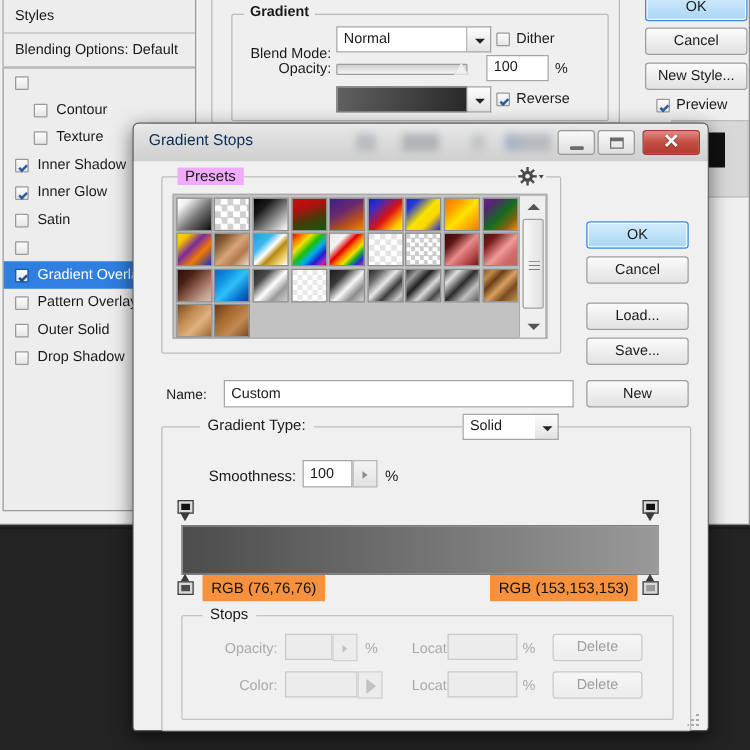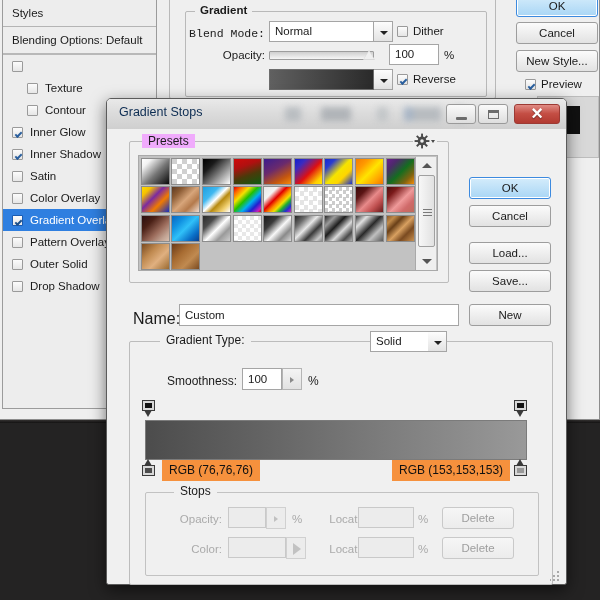--- a/index.html
+++ b/index.html
@@ -132,21 +132,21 @@
   .sb-arrow:after{content:"";position:absolute;left:4px;top:5px;
     border-left:5px solid transparent;border-right:5px solid transparent;}
   .sb-arrow.up:after{border-bottom:5px solid #555;}
   .sb-arrow.down:after{border-top:5px solid #555;}
   #sb-thumb{position:absolute;left:2px;top:18px;width:17px;height:72px;box-sizing:border-box;
     border:1px solid #a0a0a0;border-radius:2px;background:linear-gradient(90deg,#f7f7f7,#e1e1e1);}
   #sb-grip{position:absolute;left:4px;top:33px;width:9px;height:7px;
     background:repeating-linear-gradient(#7a7a7a 0 1px,transparent 1px 3px);}
 
   
-  #name-lbl{position:absolute;left:26px;top:181px;font-size:16px;}
+  #name-lbl{position:absolute;left:26px;top:181px;font-size:11px;}
   #name-inp{left:72px;top:175px;width:280px;height:22px;line-height:20px;}
   #ge-new{left:362px;top:175px;width:82px;height:22px;line-height:20px;}
 
   
   #ge-ok{left:362px;top:48px;width:82px;height:22px;line-height:20px;}
   #ge-cancel{left:362px;top:76px;width:82px;height:22px;line-height:20px;}
   #ge-load{left:362px;top:113px;width:82px;height:22px;line-height:20px;}
   #ge-save{left:362px;top:141px;width:82px;height:22px;line-height:20px;}
 
   
@@ -177,21 +177,21 @@
     border-left:4.5px solid transparent;border-right:4.5px solid transparent;border-bottom:7px solid #3a3a3a;}
   .stop-bot .sq{position:absolute;left:0;top:6px;width:13px;height:11px;box-sizing:border-box;
     border:1px solid #3a3a3a;background:#d8d8d8;}
   .stop-bot .sq i{position:absolute;left:2px;top:2px;width:7px;height:5px;display:block;}
   .rgb-tag{position:absolute;background:#f6913d;color:#111;font-size:12px;
     padding:3px 7px 4px;white-space:nowrap;}
 
   
   #stops-grp{position:absolute;left:15px;top:150px;width:392px;height:82px;
     border:1px solid #c2c2c2;border-radius:2px;}
-  #stops-lbl{position:absolute;left:28px;top:-9px;background:#f0f0f0;padding:0 6px;font-size:12px;}
+  #stops-lbl{position:absolute;left:16px;top:-9px;background:#f0f0f0;padding:0 6px;font-size:12px;}
   .dim{color:#aaa;}
   .inp.dis{background:#ececec;border-color:#c9c9c9;color:#b0b0b0;}
   .btn.dis{color:#9e9e9e;border-color:#c9c9c9;background:linear-gradient(#f6f6f6,#ececec);}
   #ge-grip{position:absolute;right:5px;bottom:3px;width:11px;height:11px;
     background:
       radial-gradient(circle 1px at 8px 2px,#a9a9a9 99%,transparent),
       radial-gradient(circle 1px at 8px 6px,#a9a9a9 99%,transparent),
       radial-gradient(circle 1px at 4px 6px,#a9a9a9 99%,transparent),
       radial-gradient(circle 1px at 8px 10px,#a9a9a9 99%,transparent),
       radial-gradient(circle 1px at 4px 10px,#a9a9a9 99%,transparent),
@@ -210,41 +210,40 @@
 
     <div id="styles-list">
       <div class="ls-head">Styles</div>
       <div class="ls-head second">Blending Options: Default</div>
       <div id="ls-items">
           <div class="ls-row">
             <span class="cbx"></span>
           </div>
           <div class="ls-row indent">
             <span class="cbx"></span>
+            <span>Contour</span>
+          </div>
+          <div class="ls-row indent">
+            <span class="cbx"></span>
             <span>Texture</span>
           </div>
-          <div class="ls-row indent">
-            <span class="cbx"></span>
-            <span>Contour</span>
+          <div class="ls-row">
+            <span class="cbx on"></span>
+            <span>Inner Shadow</span>
           </div>
           <div class="ls-row">
             <span class="cbx on"></span>
             <span>Inner Glow</span>
           </div>
           <div class="ls-row">
-            <span class="cbx on"></span>
-            <span>Inner Shadow</span>
-          </div>
-          <div class="ls-row">
             <span class="cbx"></span>
             <span>Satin</span>
           </div>
           <div class="ls-row">
             <span class="cbx"></span>
-            <span>Color Overlay</span>
           </div>
           <div class="ls-row sel">
             <span class="cbx on"></span>
             <span>Gradient Overlay</span>
           </div>
           <div class="ls-row">
             <span class="cbx"></span>
             <span>Pattern Overlay</span>
           </div>
           <div class="ls-row">
@@ -259,21 +258,21 @@
     </div>
 
     <div id="go-panel">
       <div class="grp" id="grp-overlay">
         
       </div>
       <div class="grp" id="grp-gradient">
         <span class="grp-label">Gradient</span>
       </div>
 
-      <span class="fld-label" style="left:20px;top:38px;width:76px;font-family:Liberation Mono, monospace;">Blend Mode:</span>
+      <span class="fld-label" style="left:20px;top:48px;width:76px;">Blend Mode:</span>
       <div class="inp" style="left:100px;top:32px;width:105px;">Normal</div>
       <div class="drop-arrow" style="left:205px;top:32px;"></div>
       <div class="chk-wrap" style="left:228px;top:36px;">
         <span class="cbx"></span>
         <span>Dither</span>
       </div>
 
       <span class="fld-label" style="left:20px;top:60px;width:76px;">Opacity:</span>
       <div id="opac-slider" style="left:100px;top:62px;width:105px;"></div>
       <div id="opac-knob" style="left:194px;top:61px;"></div>

